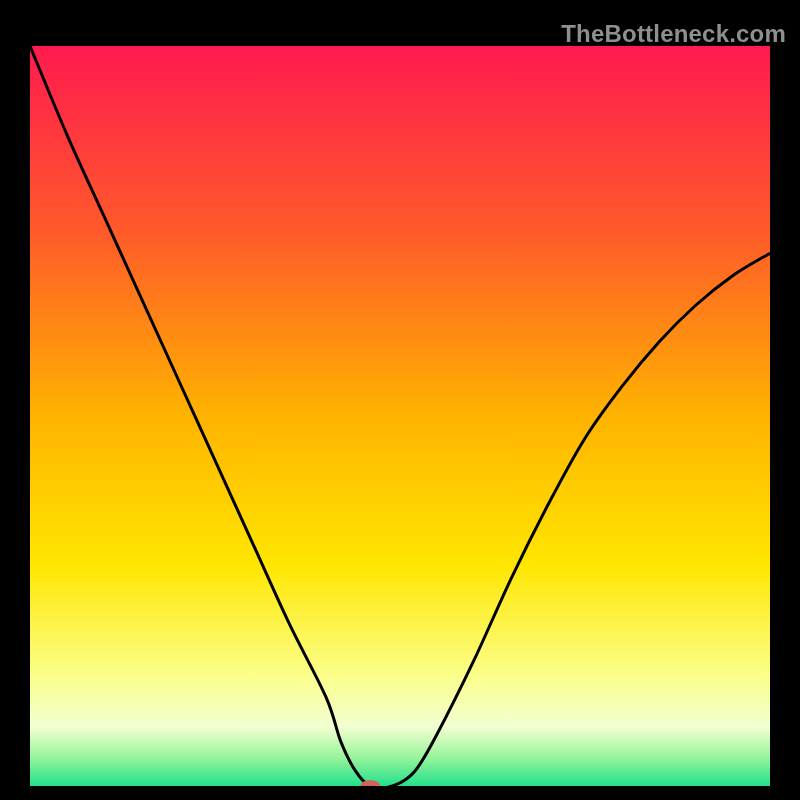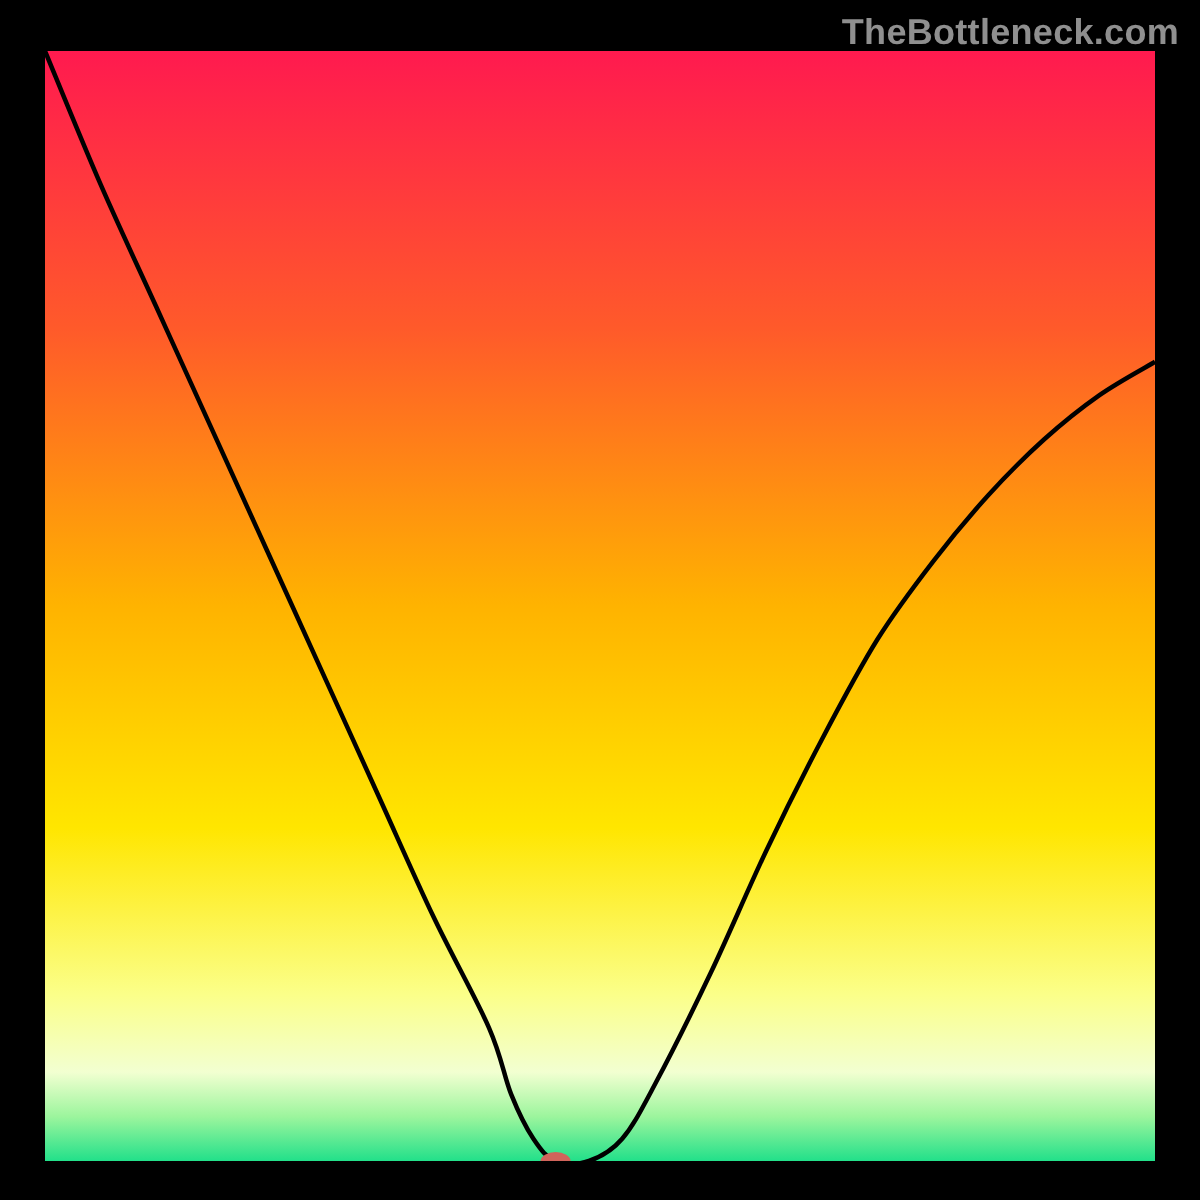--- a/index.html
+++ b/index.html
@@ -6,21 +6,21 @@
     margin: 0;
     padding: 0;
     width: 800px;
     height: 800px;
     background: #000;
     overflow: hidden;
   }
   .frame {
     position: absolute;
     left: 0;
-    top: 4px;
+    top: 16px;
     width: 800px;
     height: 614px;
     background: #000;
   }
   .watermark {
     position: absolute;
     top: 4px;
     right: 14px;
     font-family: Arial, Helvetica, sans-serif;
     font-size: 24px;

